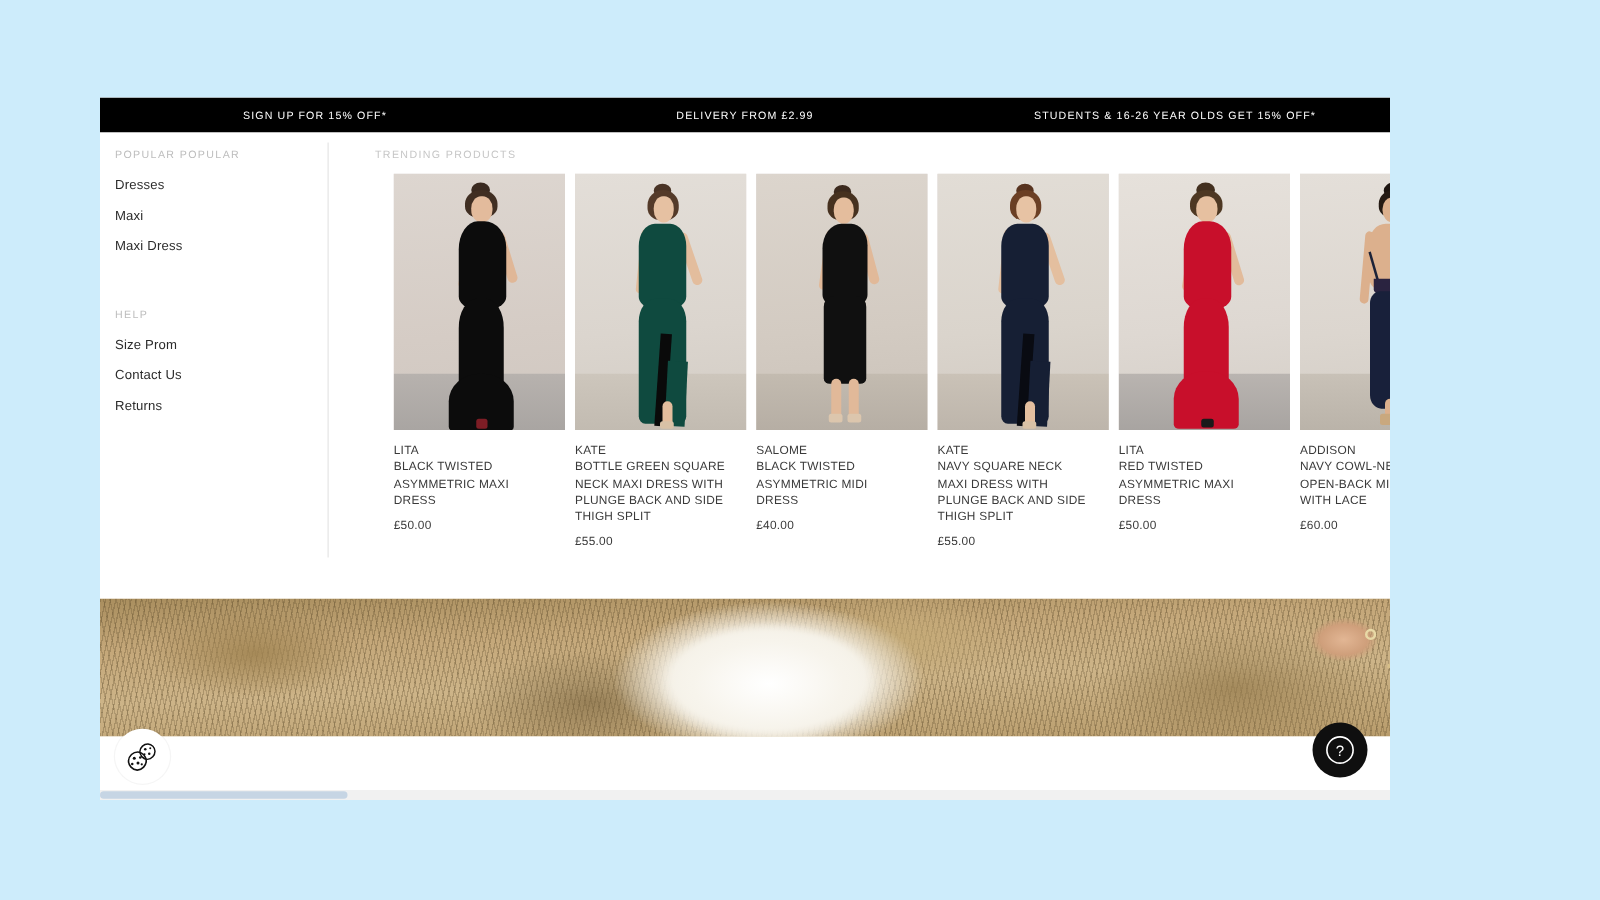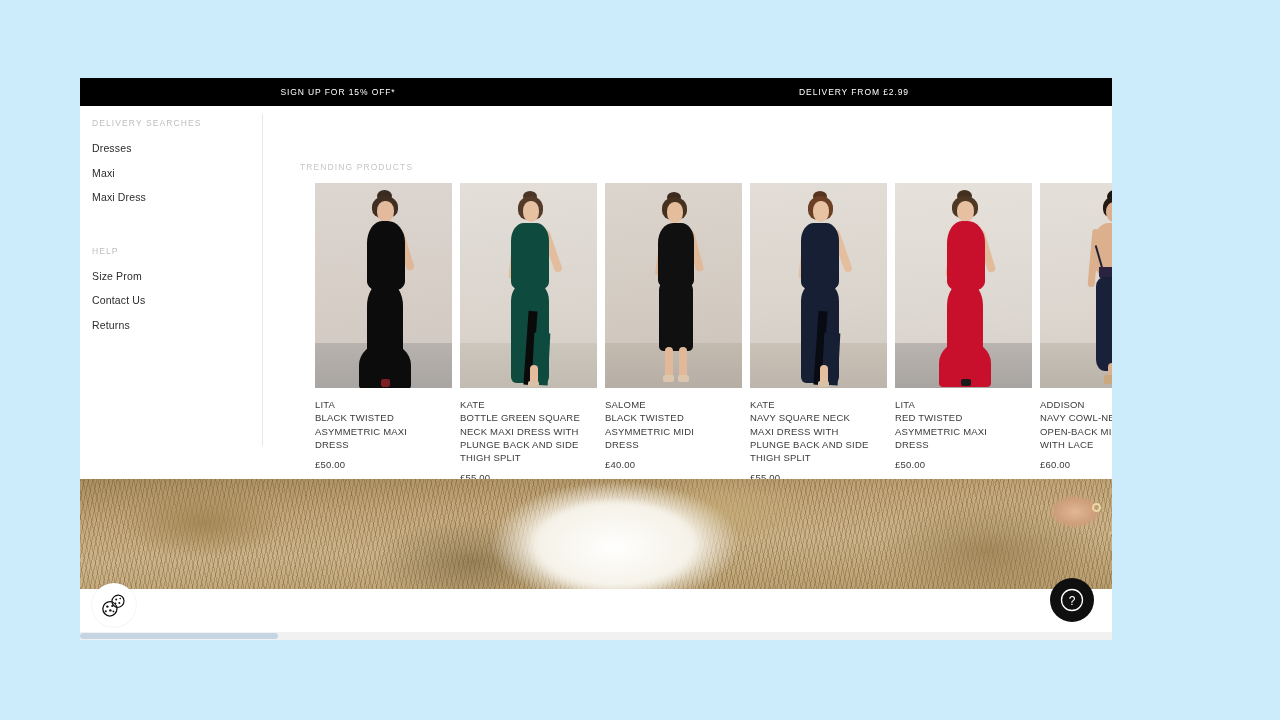--- a/index.html
+++ b/index.html
@@ -99,21 +99,20 @@
     cursor: pointer;
     text-decoration: none;
   }
   .side-gap { height: 30px; }
 
   
   #trending {
     flex: 1 1 auto;
     padding: 4px 0 0 37px;
     overflow: hidden;
-    margin-top: 44px;
   }
   #trending-heading {
     font-size: 8.5px;
     letter-spacing: 1.1px;
     color: #c6c6c6;
     font-weight: 500;
     margin-bottom: 11px;
   }
   #product-row {
     display: flex;
@@ -258,27 +257,28 @@
   .shoe { position: absolute; border-radius: 2px; }
 </style>
 </head>
 <body>
 
 <div id="viewport">
 
   <div id="promo-bar">
     <div class="promo-cell">SIGN UP FOR 15% OFF*</div>
     <div class="promo-cell">DELIVERY FROM £2.99</div>
+    <div class="promo-cell">STUDENTS &amp; 16-26 YEAR OLDS GET 15% OFF*</div>
   </div>
 
 
   <div id="panel">
 
     <div id="sidebar">
-      <div class="side-heading">DELIVERY SEARCHES</div>
+      <div class="side-heading">POPULAR POPULAR</div>
       <a class="side-link">Dresses</a>
       <a class="side-link">Maxi</a>
       <a class="side-link">Maxi Dress</a>
       <div class="side-gap"></div>
       <div class="side-heading">HELP</div>
       <a class="side-link">Size Prom</a>
       <a class="side-link">Contact Us</a>
       <a class="side-link">Returns</a>
     </div>
 

